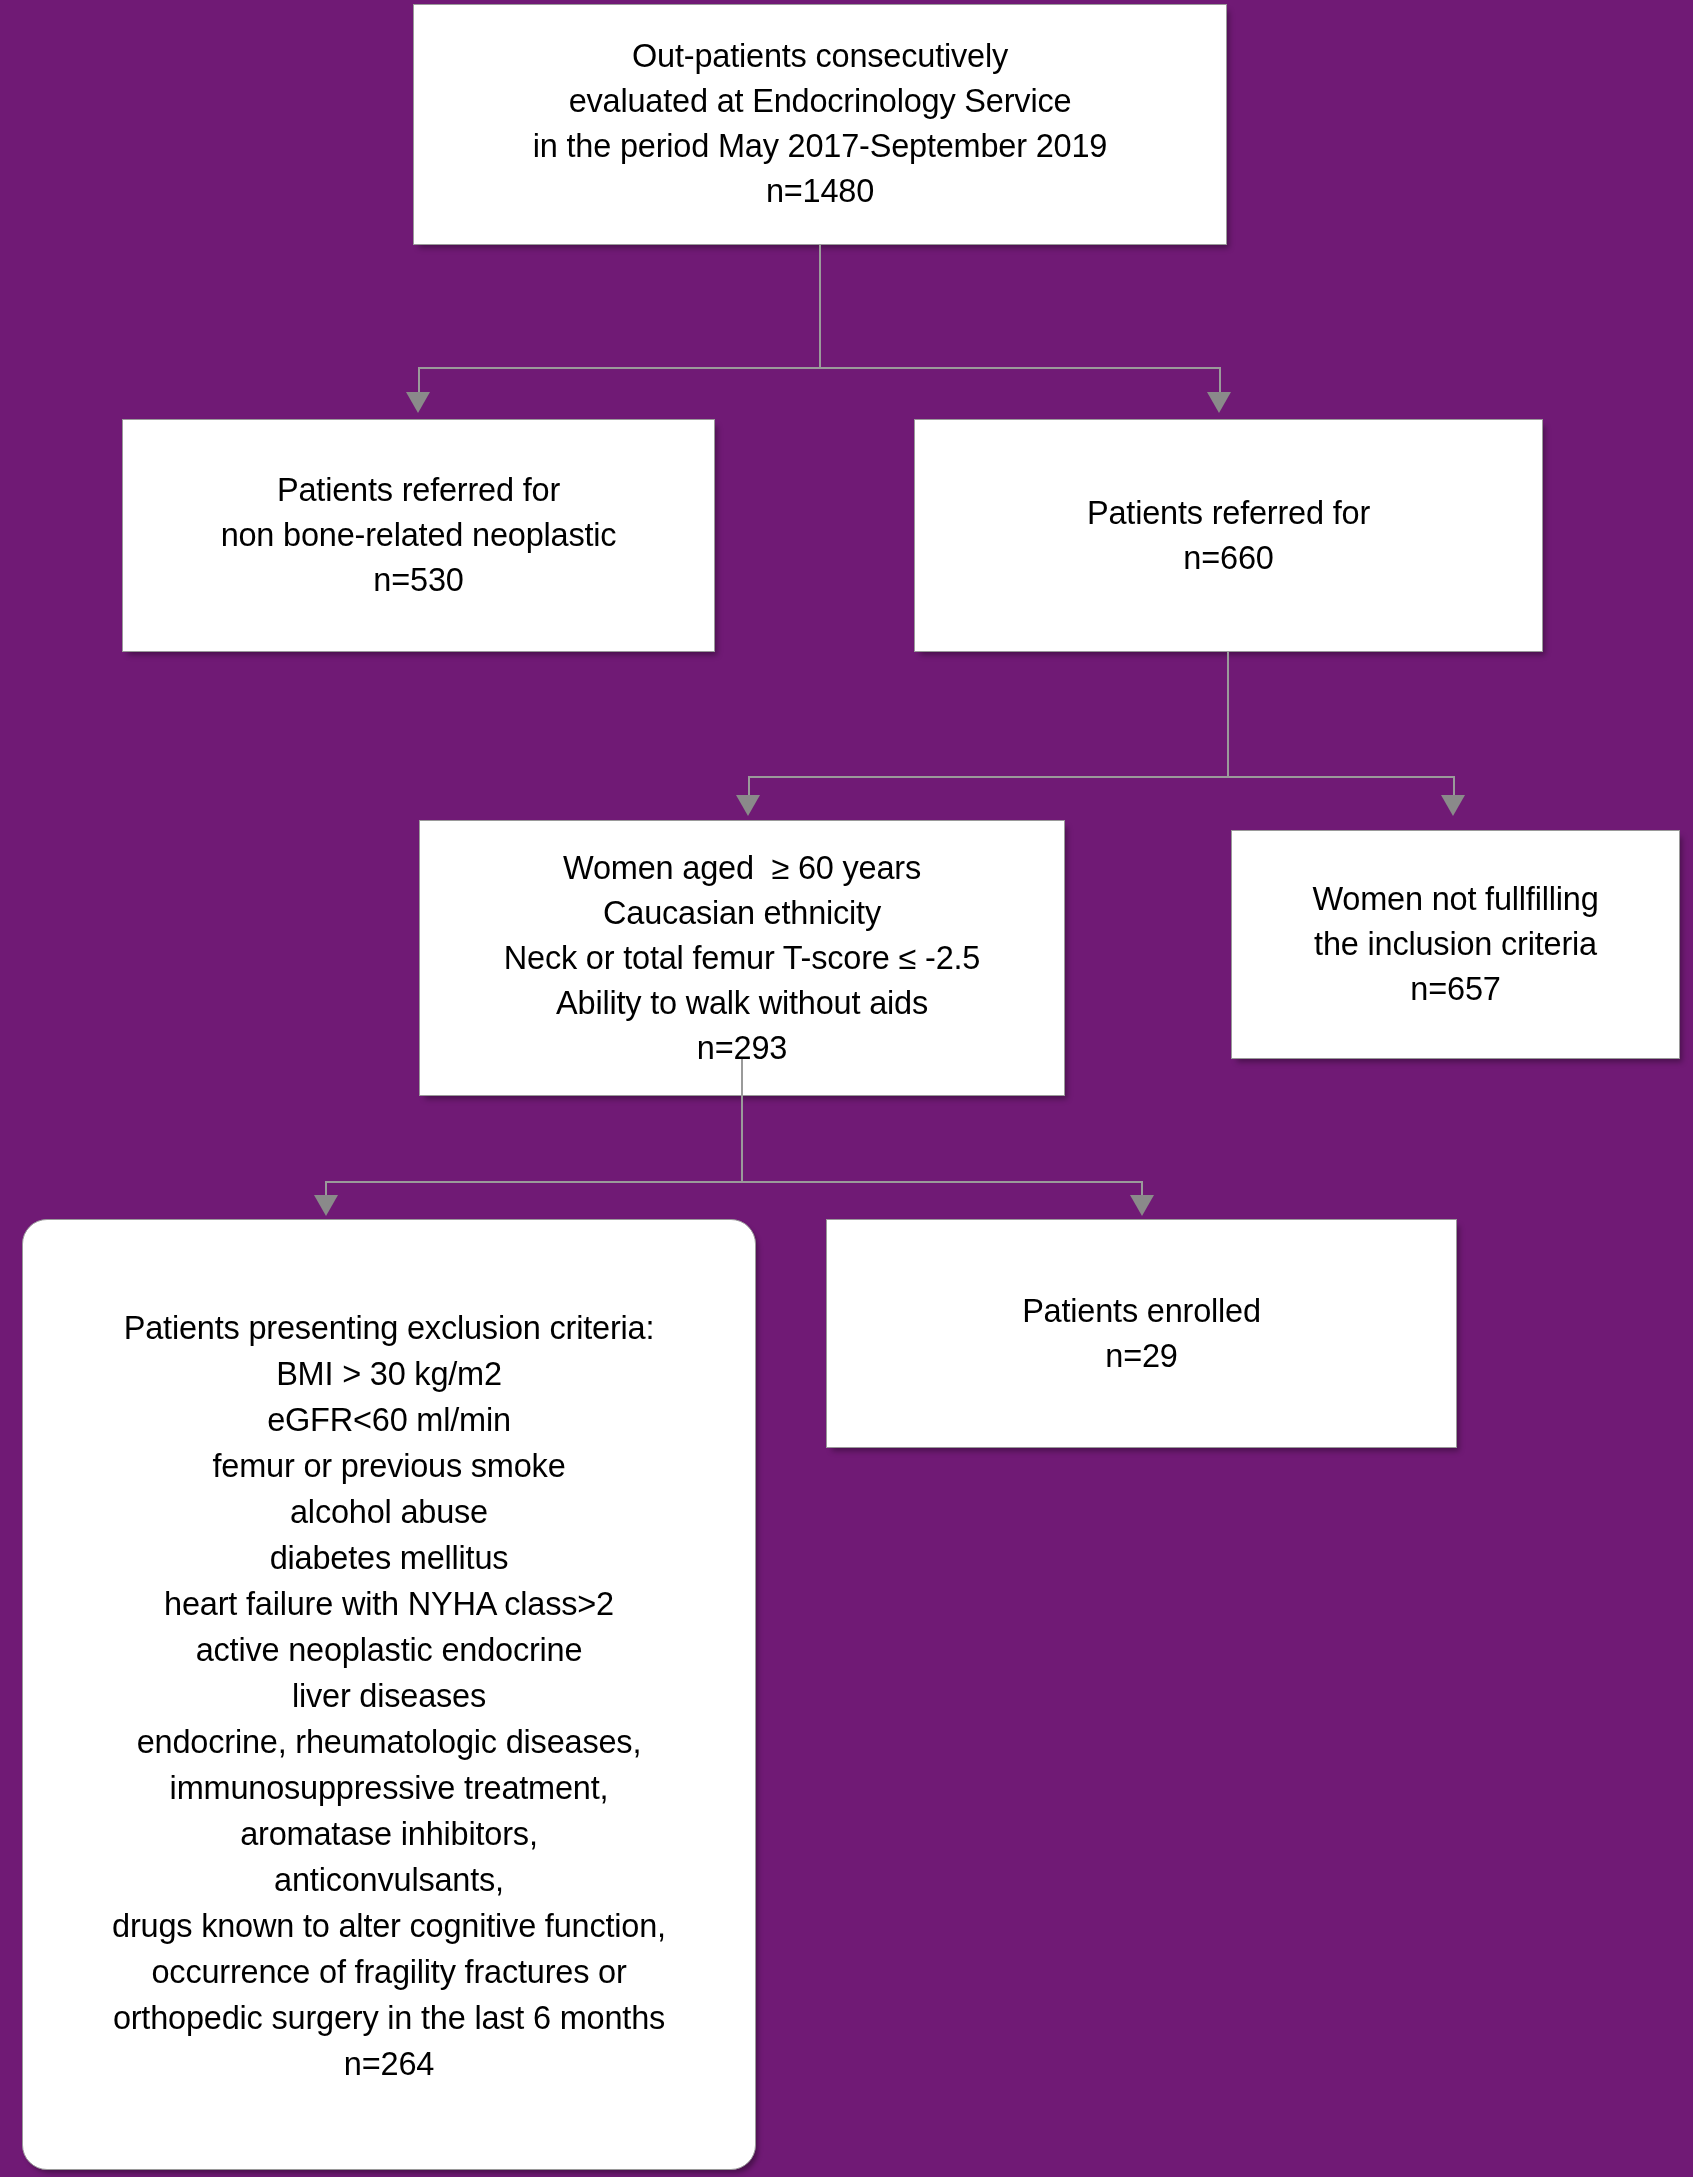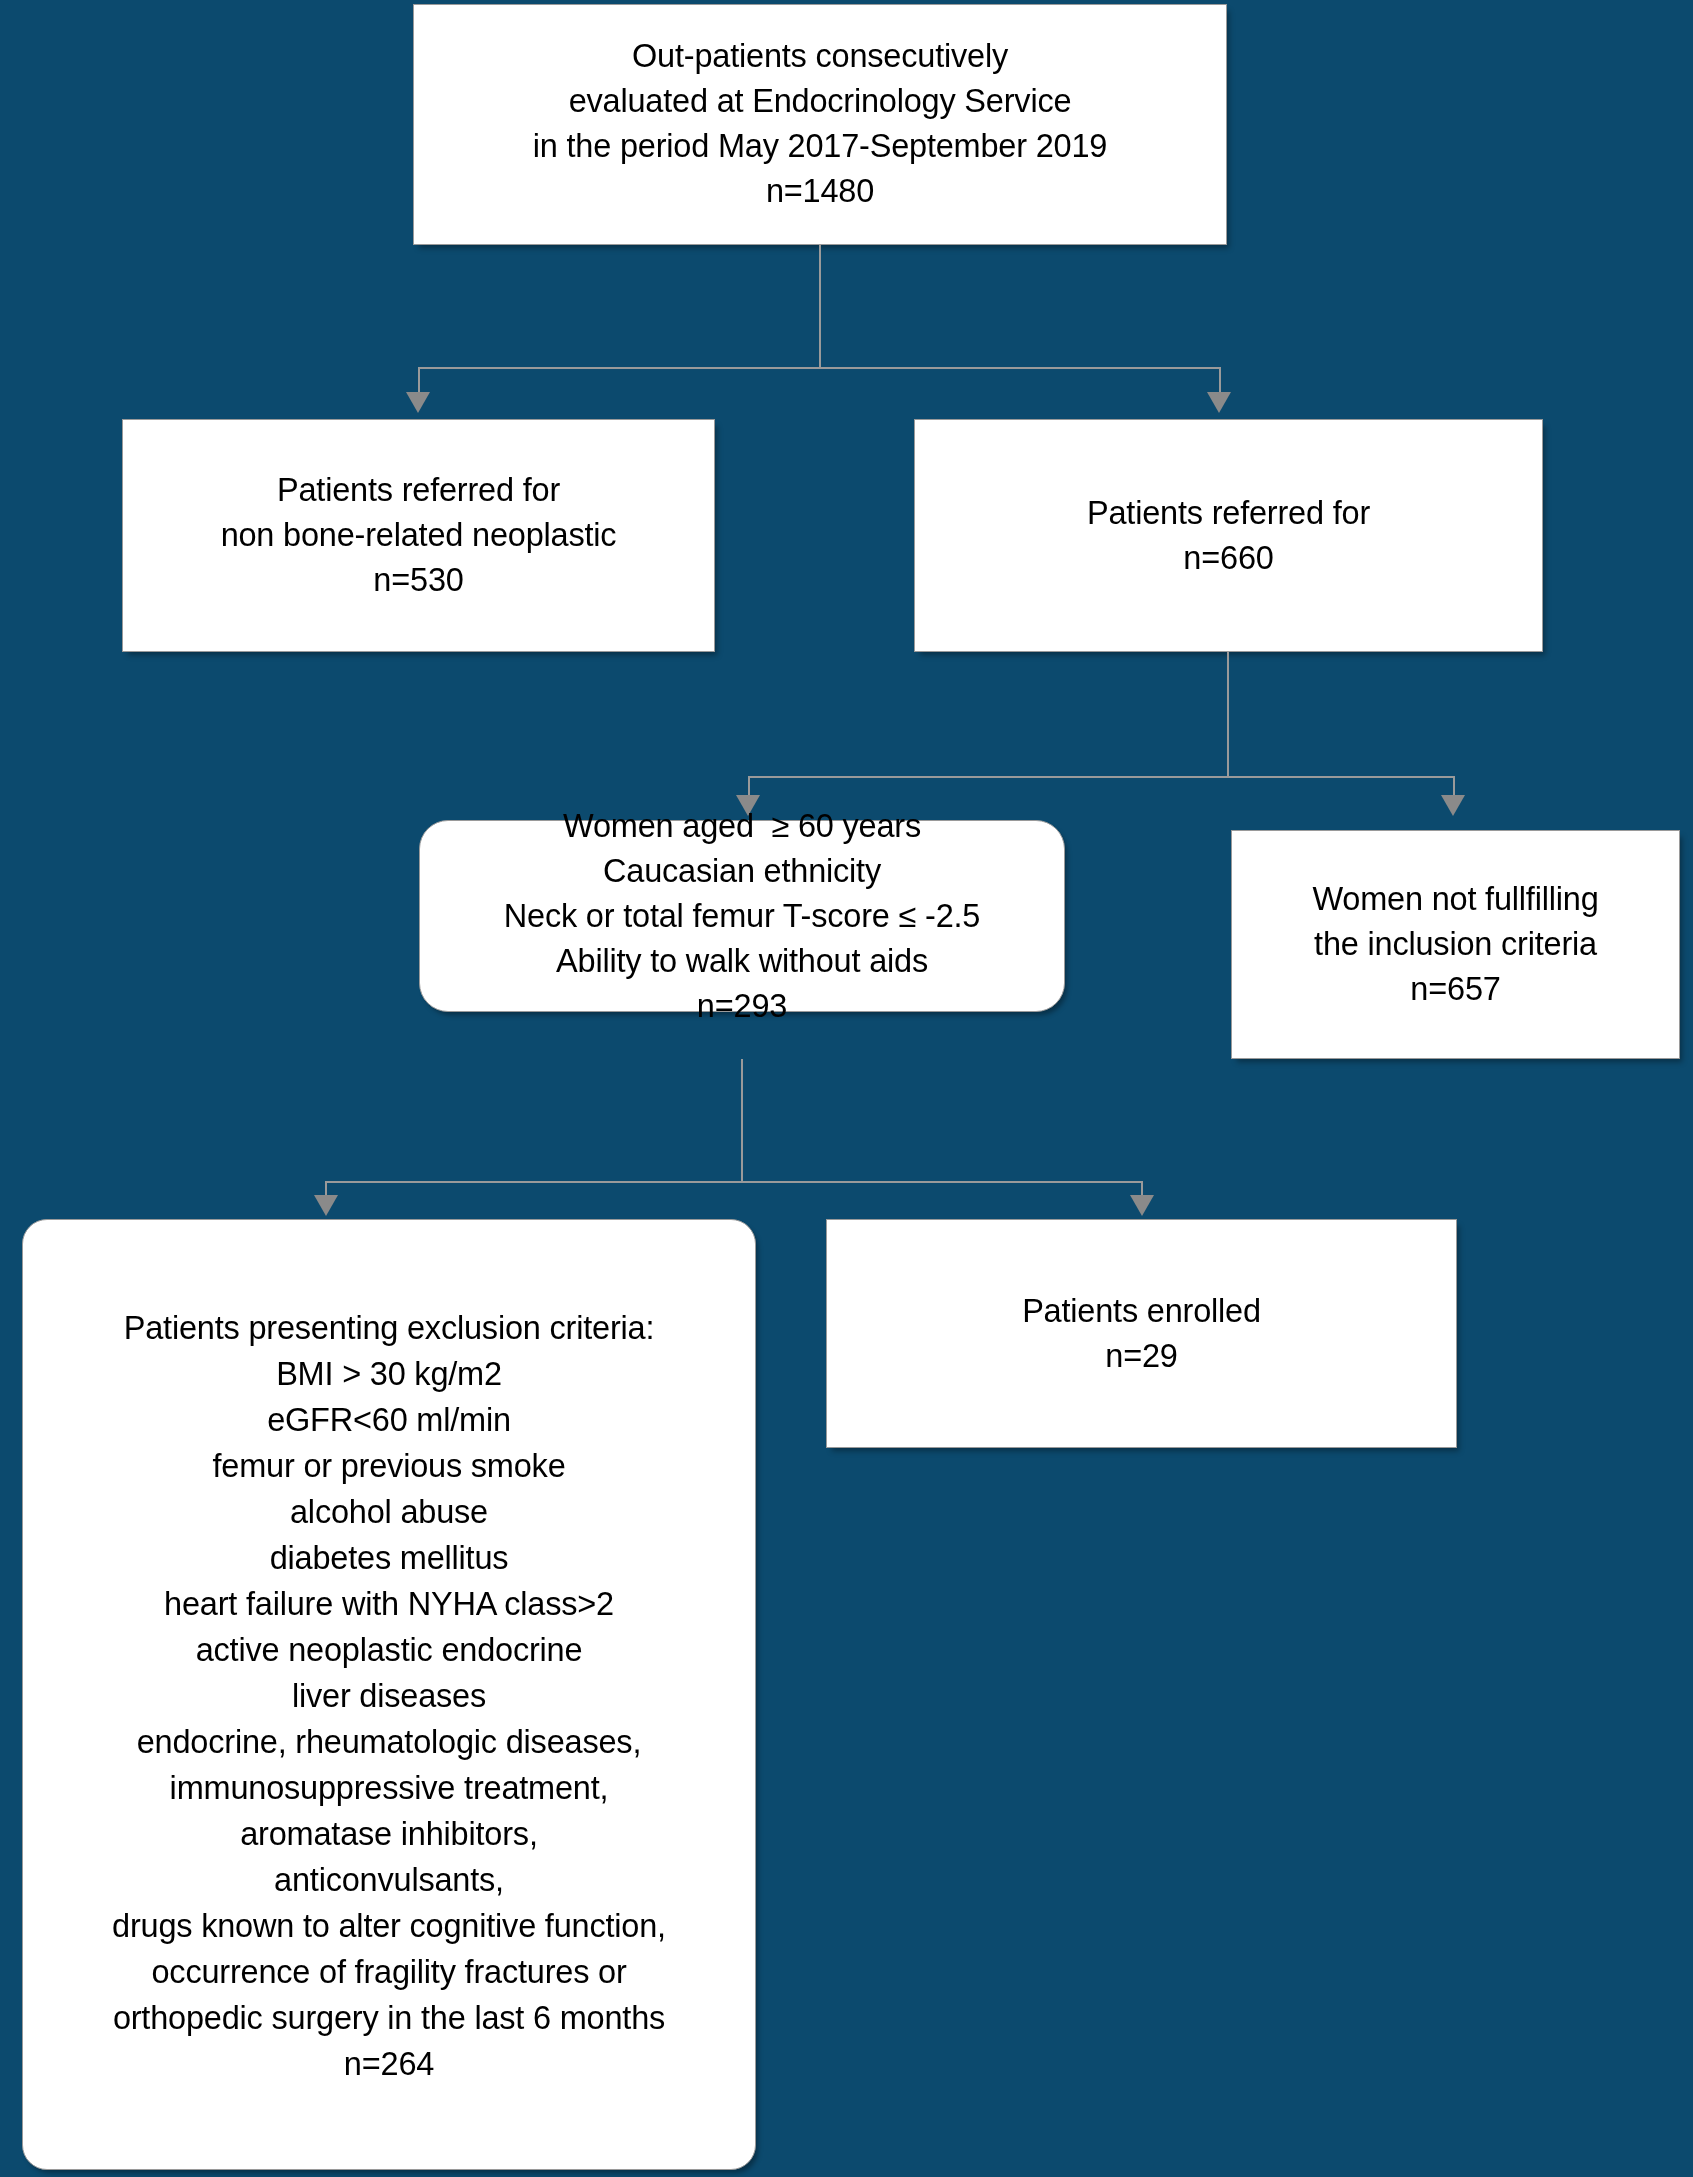--- a/index.html
+++ b/index.html
@@ -4,21 +4,21 @@
 <style>
   html, body {
     margin: 0;
     padding: 0;
     background: #ffffff;
   }
   #page {
     position: relative;
     width: 1694px;
     height: 2178px;
-    background: #0c4a6e;
+    background: #701a75;
     font-family: "Liberation Sans", sans-serif;
     overflow: hidden;
   }
 
   
   .box {
     position: absolute;
     box-sizing: border-box;
     background: #ffffff;
     border: 1.9px solid #9a9a9a;
@@ -39,21 +39,21 @@
     font-size: 32.5px;
     line-height: 45px;
     white-space: pre;
     letter-spacing: -0.2px;
   }
 
   
   #box-source   { left: 413px;  top: 3.8px;    width: 814px;  height: 241px; }
   #box-nonbone  { left: 122px;  top: 419px;  width: 593px;  height: 233px; }
   #box-bone     { left: 914px;  top: 419px;  width: 629px;  height: 233px; }
-  #box-included { left: 419px;  top: 820px;  width: 646px;  height: 192px; border-radius: 29px; }
+  #box-included { left: 419px;  top: 820px;  width: 646px;  height: 276px; }
   #box-excluded-women { left: 1231px; top: 830px; width: 449px; height: 229px; }
   #box-exclusion{ left: 22px;    top: 1219px; width: 734px;  height: 951px; border-radius: 25px; }
   #box-enrolled { left: 826px;  top: 1219px; width: 631px;  height: 229px; }
 
   #box-exclusion .line { line-height: 46px; }
   #box-exclusion .lines { padding-top: 3.8px; }
 
   
   .conn {
     position: absolute;

